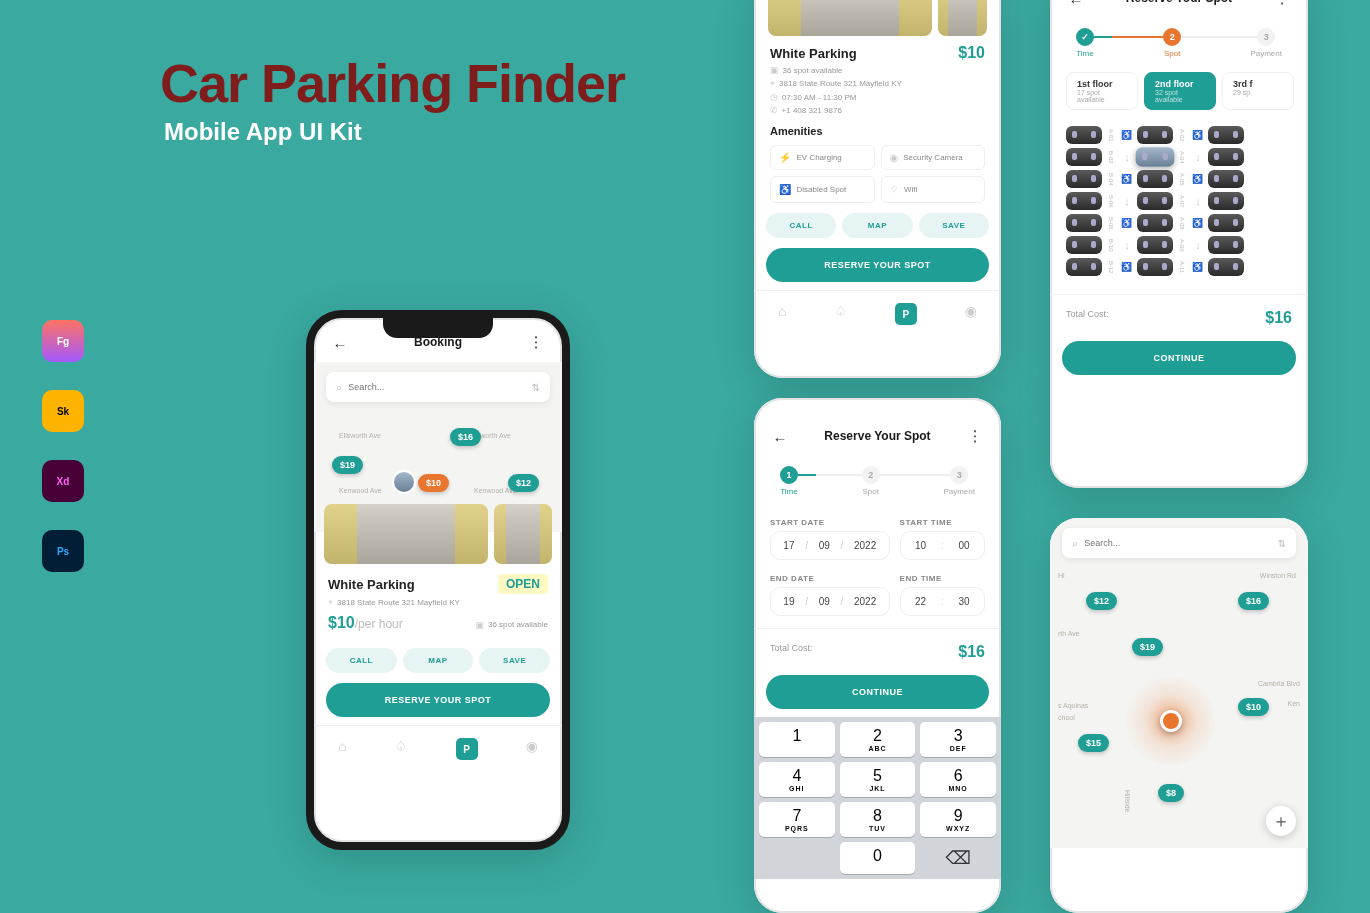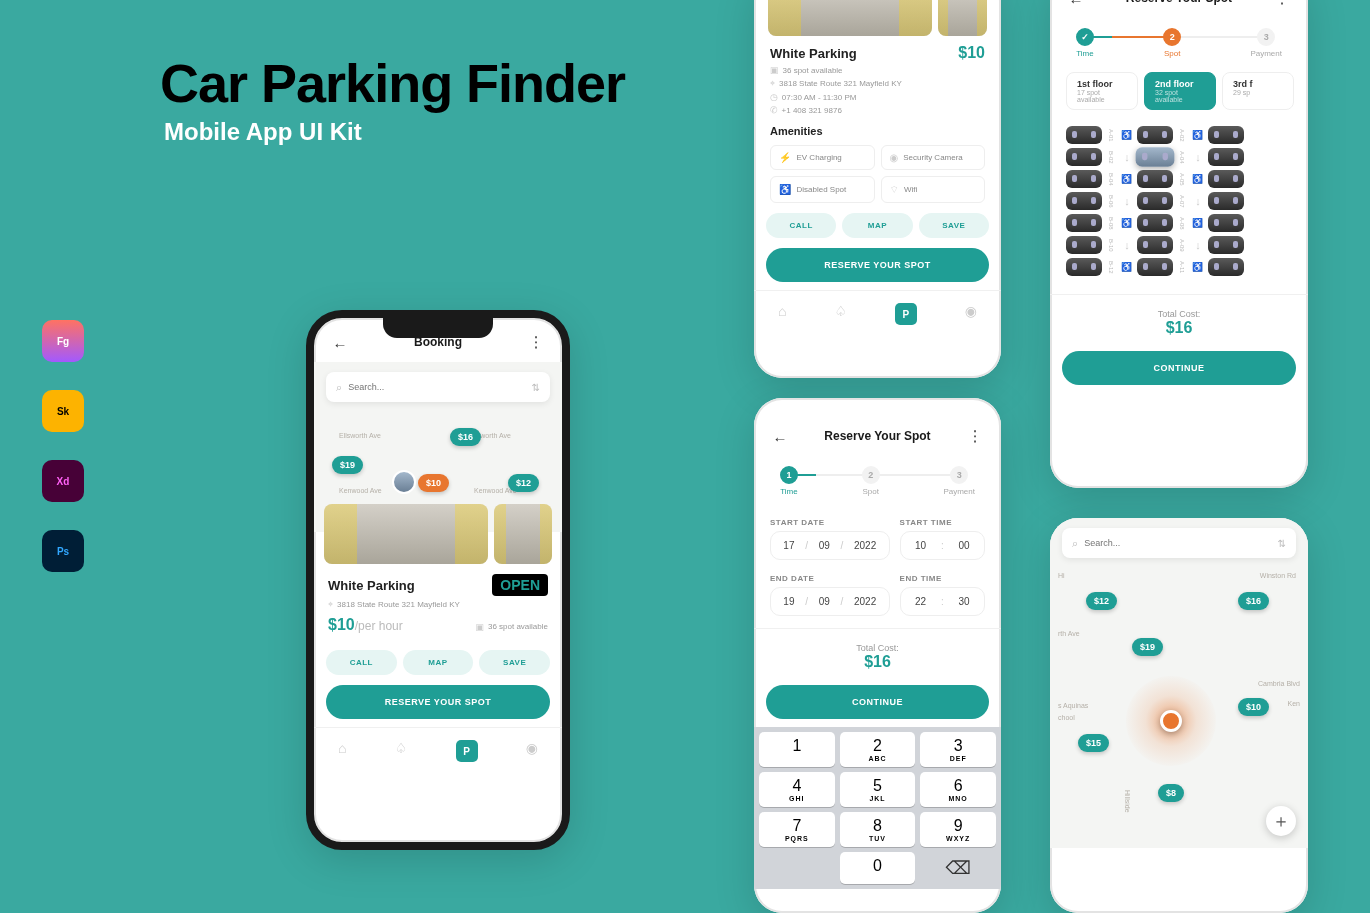--- a/index.html
+++ b/index.html
@@ -1,18 +1,18 @@
 <!DOCTYPE html>
 <html><head>
 <meta charset="utf-8">
 <style>
 * { margin: 0; padding: 0; box-sizing: border-box; font-family: -apple-system, BlinkMacSystemFont, 'Segoe UI', Arial, sans-serif; }
 body { width: 1370px; height: 913px; background: #3aa9a0; position: relative; overflow: hidden; }
 
-.hero-title { position: absolute; left: 160px; top: 52px; color: #000000; font-size: 54px; font-weight: 800; letter-spacing: -1px; }
+.hero-title { position: absolute; left: 160px; top: 52px; color: #7f1d1d; font-size: 54px; font-weight: 800; letter-spacing: -1px; }
 .hero-subtitle { position: absolute; left: 164px; top: 118px; color: #fff; font-size: 24px; font-weight: 600; }
 
 .tool-icons { position: absolute; left: 42px; top: 320px; display: flex; flex-direction: column; gap: 28px; }
 .tool-icon { width: 42px; height: 42px; background: #fff; border-radius: 10px; display: flex; align-items: center; justify-content: center; font-size: 10px; font-weight: 700; }
 .figma { background: linear-gradient(#ff7262, #a259ff); color:#fff; }
 .sketch { background: #fdb300; }
 .xd { background: #470137; color: #ff61f6; }
 .ps { background: #001e36; color: #31a8ff; }
 
 
@@ -43,21 +43,21 @@
 .search-icon { color:#bbb; font-size:11px; }
 .filter-icon { color:#bbb; font-size:10px; }
 
 .thumb-row { display:flex; gap:6px; padding:0 10px; margin-top:-28px; position:relative; z-index:5; }
 .thumb { flex:1; height:60px; background:linear-gradient(#d4d0c8,#a9a59a); border-radius:8px; position:relative; overflow:hidden; }
 .thumb::after { content:''; position:absolute; inset:0; background:linear-gradient(90deg, rgba(255,213,0,0.3) 20%, transparent 20%, transparent 80%, rgba(255,213,0,0.3) 80%); }
 
 .info-block { padding: 10px 14px; }
 .info-row { display:flex; justify-content:space-between; align-items:center; }
 .parking-name { font-size:13px; font-weight:700; color:#222; }
-.open-badge { background:#000000; color:#1f9e95; font-size:14px; font-weight:700; padding:3px 8px; border-radius:4px; }
+.open-badge { background:#fef9c3; color:#1f9e95; font-size:12px; font-weight:700; padding:3px 8px; border-radius:4px; }
 .meta-line { font-size:8px; color:#999; display:flex; align-items:center; gap:4px; margin-top:3px; }
 .meta-icon { color:#ccc; font-size:9px; }
 .price-big { font-size:16px; font-weight:700; color:#1f9e95; }
 .price-sub { font-size:12px; color:#bbb; font-weight:400; }
 
 .action-row { display:flex; gap:6px; padding:0 12px; margin-top:6px; }
 .action-btn { flex:1; background:#e6f5f3; color:#1f9e95; border:none; font-size:8px; font-weight:700; padding:8px 0; border-radius:16px; cursor:pointer; letter-spacing:0.5px; }
 
 .primary-btn { display:block; margin:10px 12px 8px; background:#1f9e95; color:#fff; border:none; font-size:9px; font-weight:700; padding:12px 0; width:calc(100% - 24px); border-radius:24px; cursor:pointer; letter-spacing:0.5px; }
 
@@ -84,21 +84,21 @@
 .step-label { font-size:8px; color:#aaa; }
 .step-label.active { color:#1f9e95; }
 .step-label.orange { color:#e8762f; }
 
 .date-section { padding:2px 16px; }
 .date-label { font-size:8px; font-weight:700; color:#888; letter-spacing:0.5px; margin:8px 0 4px; }
 .date-row-grid { display:grid; grid-template-columns: 1.4fr 1fr; gap:10px;margin-top:6px; }
 .date-input { border:1px solid #eee; border-radius:10px; padding:8px 10px; display:flex; gap:6px; font-size:10px; color:#444; justify-content:space-around; }
 .date-input span.sep { color:#ccc; }
 
-.total-row { display:flex; justify-content:space-between; align-items:center; padding:14px 16px 4px; border-top:1px solid #f0f0f0; margin-top:10px;flex-direction:column; }
+.total-row { display:flex; justify-content:space-between; align-items:flex-start; padding:14px 16px 4px; border-top:1px solid #f0f0f0; margin-top:10px; }
 .total-label { font-size:9px; color:#999; }
 .total-price { font-size:16px; font-weight:700; color:#1f9e95; }
 
 
 .keyboard { background:#d1d4d9; display:grid; grid-template-columns:repeat(3,1fr); gap:5px; padding:5px; }
 .key { background:#fff; border-radius:5px; padding:5px 0; text-align:center; box-shadow:0 1px 0 rgba(0,0,0,0.2); cursor:pointer; }
 .key-num { font-size:16px; font-weight:400; color:#000; }
 .key-sub { font-size:7px; font-weight:700; color:#000; letter-spacing:1px; line-height:1; }
 .key.blank { background:transparent; box-shadow:none; }
 

